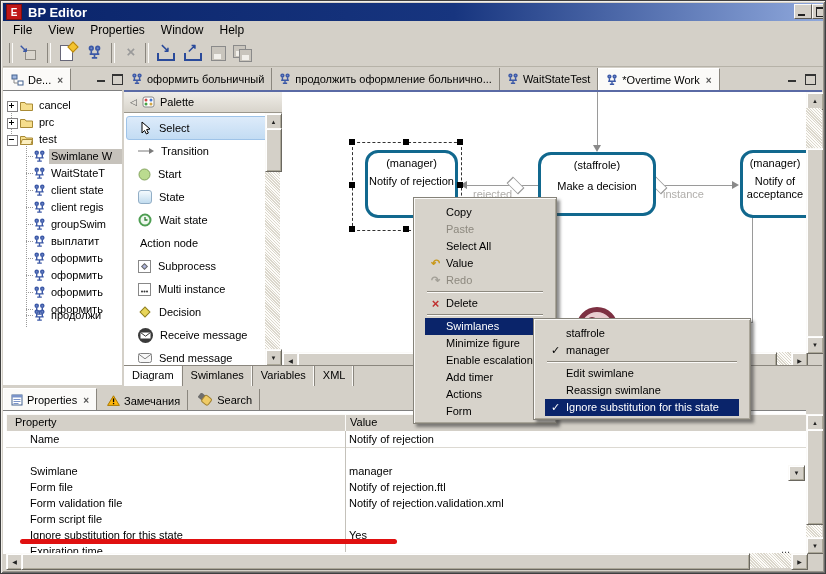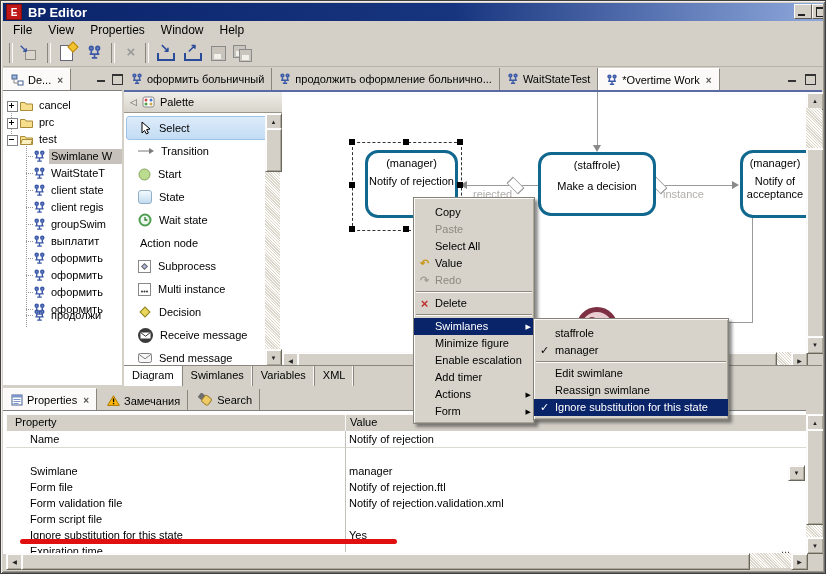--- a/index.html
+++ b/index.html
@@ -102,21 +102,21 @@
   .hcell{position:absolute;top:414px;height:17px;background:#D4D0C8;border:1px solid;border-color:#FBFAF8 #6E6A66 #6E6A66 #FBFAF8;
          line-height:15px;padding-left:8px}
   .prow{position:absolute;left:6px;width:800px;height:16px;line-height:16px;border-bottom:1px solid #DCD9D2;background:#fff}
   .prow .pname{position:absolute;left:24px;white-space:nowrap}
   .prow .pval{position:absolute;left:343px;white-space:nowrap}
   .vdivider{position:absolute;left:345px;top:431px;width:1px;height:121px;background:#C4C1BA;z-index:5}
   .combobtn{position:absolute;left:788px;top:465px;width:15px;height:14px;z-index:6;font-size:6px}
   .ellip{position:absolute;left:781px;top:543px;color:#444;font-size:11px;z-index:6}
   .redline{position:absolute;left:20px;top:539px;width:377px;height:5px;background:#E01010;border-radius:3px;z-index:40}
   
-  .menu{position:absolute;background:#D7D3CB;border:1px solid #858279;padding:6px 0 3px;
+  .menu{position:absolute;background:#D7D3CB;border:1px solid #858279;padding:6px 11px 3px;
         box-shadow:inset 1px 1px 0 #FBFAF8,inset -1px -1px 0 #A9A599,3px 3px 3px rgba(50,50,50,.55)}
   .mi{position:relative;height:17px;line-height:17px;padding:0 16px 0 21px;white-space:nowrap}
   .mi.dis{color:#8D897F}
   .mi.hl{background:#0A246A;color:#fff}
   .mi .mic{position:absolute;left:2px;top:0;width:17px;text-align:center}
   .mi .mar{position:absolute;right:3px;top:0;font-size:7px}
   .msep{height:0;border-top:1px solid #8D897F;border-bottom:1px solid #FBFAF8;margin:2px 2px}
   .undoic{color:#C9991D;font-weight:bold}
   .redoic{color:#A3A098;font-weight:bold}
   .delic{color:#C03030;font-weight:bold;font-size:13px}

